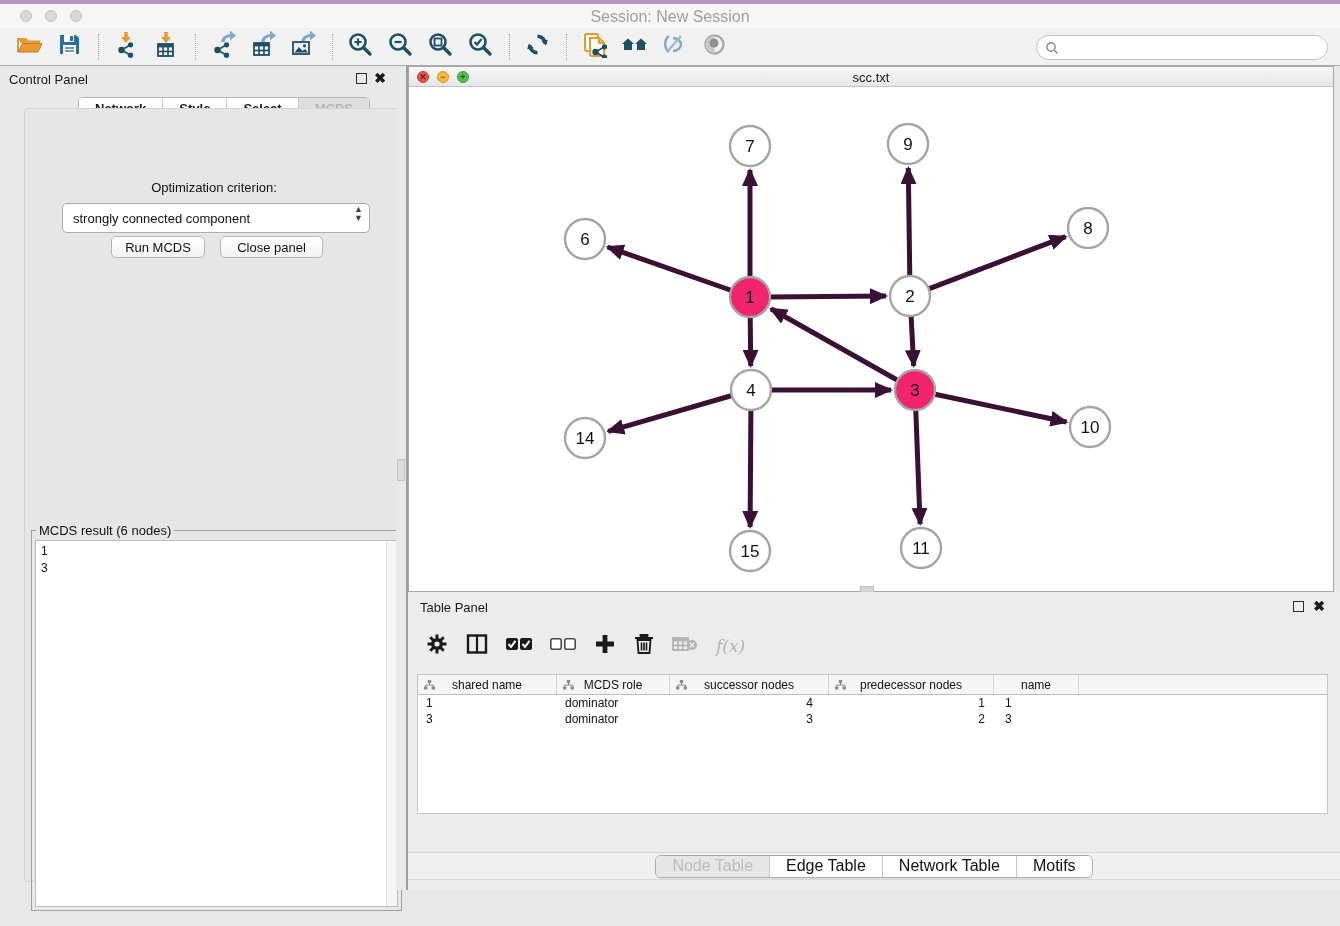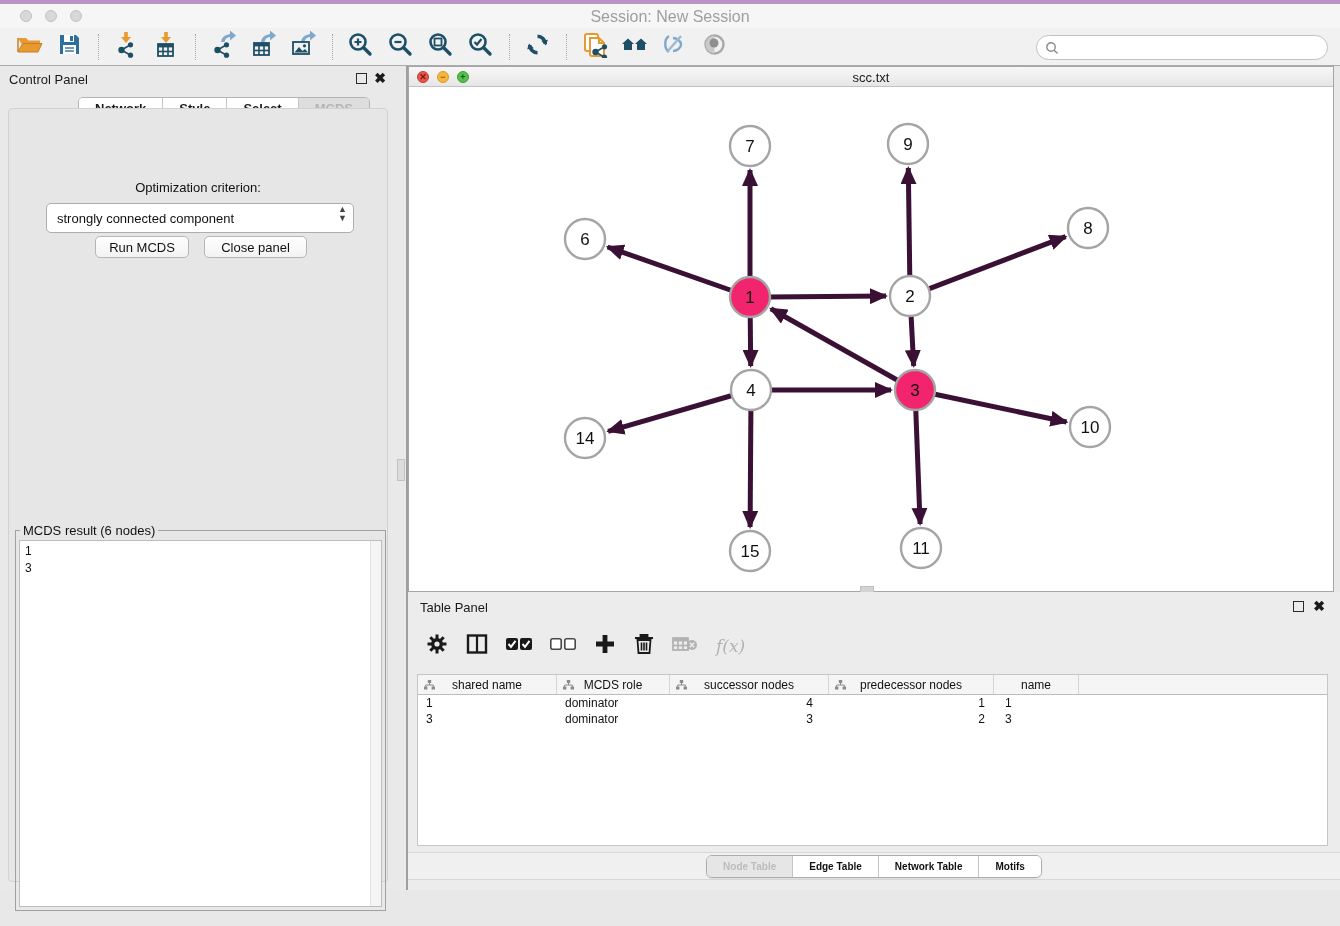--- a/index.html
+++ b/index.html
@@ -27,21 +27,21 @@
   .cp-title { position:absolute; left:9px; top:6px; font-size:13px; color:#1A1A1A; }
   .panel-float { position:absolute; top:7px; width:11px; height:11px; border:1.5px solid #2A2A2A; background:transparent; }
   .panel-close { position:absolute; top:4px; font-size:14px; font-weight:bold; color:#1A1A1A; line-height:16px; }
   .cp-float{ right:29px; } .cp-close{ right:10px; }
 
   .seg-tabs { position:absolute; left:78px; top:31px; display:flex; height:22px; border:1px solid #B4B4B4; border-radius:5px; overflow:hidden; background:#FFFFFF; box-shadow:0 1px 1px rgba(0,0,0,0.08); }
   .seg { padding:0 16px; font-size:13px; font-weight:600; color:#1A1A1A; display:flex; align-items:center; border-left:1px solid #C6C6C6; background:#FFFFFF; }
   .seg:first-child { border-left:none; }
   .seg.active { background:#DEDEDE; color:#B5B5B5; }
 
-  .cp-card { position:absolute; left:8px; top:42px; width:380px; height:774px; background:#E6E6E6; border:1px solid #D2D2D2; border-radius:4px;padding-left:10px; }
+  .cp-card { position:absolute; left:24px; top:42px; width:380px; height:774px; background:#E6E6E6; border:1px solid #D2D2D2; border-radius:4px;padding-left:10px; }
   .opt-label { position:absolute; left:0; width:100%; top:71px; text-align:center; font-size:13px; color:#111; }
   .dropdown { position:absolute; left:37px; top:94px; width:308px; height:30px; background:#FFFFFF; border:1px solid #ADADAD; border-radius:5px; display:flex; align-items:center; padding-left:10px; font-size:13px; color:#111; }
   .dd-arrows { position:absolute; right:6px; top:1px; display:flex; flex-direction:column; align-items:center; line-height:9px; font-size:9px; color:#444; }
   .cp-btn { position:absolute; top:127px; height:22px; background:linear-gradient(#FFFFFF,#F2F2F2); border:1px solid #B6B6B6; border-radius:5px; font-size:13px; color:#111; display:flex; align-items:center; justify-content:center; font-family:"Liberation Sans",sans-serif; }
   .btn-run { left:86px; width:94px; } .btn-close { left:195px; width:103px; }
 
   .result-group { position:absolute; left:6px; top:421px; width:371px; height:381px; border:1px solid #A0A0A0; }
   .result-legend { position:absolute; left:4px; top:-8px; background:#E6E6E6; padding:0 3px; font-size:13px; color:#111; }
   .result-area { position:absolute; left:3px; top:9px; right:3px; bottom:3px; background:#FFFFFF; border:1px solid #BDBDBD; }
   .result-scroll { position:absolute; right:0; top:0; bottom:0; width:11px; background:#F5F5F5; border-left:1px solid #E2E2E2; }
@@ -65,32 +65,32 @@
   .hsplit-handle { position:absolute; left:860px; top:586px; width:14px; height:7px; background:#D4D4D4; border:1px solid #C0C0C0; }
 
   
   .table-panel { position:absolute; left:408px; top:592px; width:932px; height:298px; background:#ECECEC; }
   .tp-title { position:absolute; left:12px; top:8px; font-size:13px; color:#1A1A1A; }
   .tp-float { right:36px; top:9px; } .tp-close { right:15px; top:6px; }
   .tp-toolbar { position:absolute; left:18px; top:38px; height:32px; display:flex; align-items:center; gap:18px; }
   .tp-tool { display:flex; align-items:center; }
   .fx-label { font-size:17px; font-style:italic; font-family:"DejaVu Serif", serif; color:#B2B2B2; }
 
-  .data-table { position:absolute; left:9px; top:82px; width:911px; height:172px; background:#FFFFFF; border:1px solid #C6C6C6; }
+  .data-table { position:absolute; left:9px; top:82px; width:911px; height:140px; background:#FFFFFF; border:1px solid #C6C6C6; }
   .thead { display:flex; height:20px; background:#F5F5F5; border-bottom:1px solid #BDBDBD; }
   .th { position:relative; border-right:1px solid #D4D4D4; display:flex; align-items:center; justify-content:center; font-size:12px; color:#111; }
   .th .tree-ic { position:absolute; left:6px; top:5px; }
   .trow { display:flex; height:16px; }
   .td { font-size:12px; color:#111; display:flex; align-items:center; }
   .td.al { justify-content:flex-start; padding-left:8px; }
   .td.ar { justify-content:flex-end; }
 
   .bottom-tabs-band { position:absolute; left:0; bottom:10px; width:932px; height:28px; background:#F0F0F0; border-top:1px solid #D8D8D8; border-bottom:1px solid #D8D8D8; display:flex; align-items:center; justify-content:center; }
   .bt-group { display:flex; height:23px; border:1px solid #ACACAC; border-radius:6px; overflow:hidden; background:#FFFFFF; box-shadow:0 1px 1px rgba(0,0,0,0.08); }
-  .bt { padding:0 16px; font-size:10px; font-weight:700; color:#111; display:flex; align-items:center; border-left:1px solid #C6C6C6; background:#FFFFFF; }
+  .bt { padding:0 16px; font-size:16px; font-weight:400; color:#111; display:flex; align-items:center; border-left:1px solid #C6C6C6; background:#FFFFFF; }
   .bt:first-child { border-left:none; }
   .bt.active { background:#E6E6E6; color:#BCBCBC; }
 
   
   .statusbar { position:absolute; left:0; top:890px; width:1340px; height:36px; background:#ECECEC; border-top:1px solid #C6C6C6; }
   .status-left-btn { position:absolute; left:10px; top:6px; width:30px; height:24px; background:#FAFAFA; border:1px solid #B0B0B0; border-radius:3px; display:flex; align-items:center; justify-content:center; }
   .memory-btn { position:absolute; right:10px; top:6px; height:24px; padding:0 10px; background:#FFFFFF; border:1px solid #B0B0B0; border-radius:4px; display:flex; align-items:center; gap:6px; font-size:12px; color:#111; }
   .mem-dot { width:11px; height:11px; border-radius:50%; background:#1F8A2E; }
 </style>
 </head>

